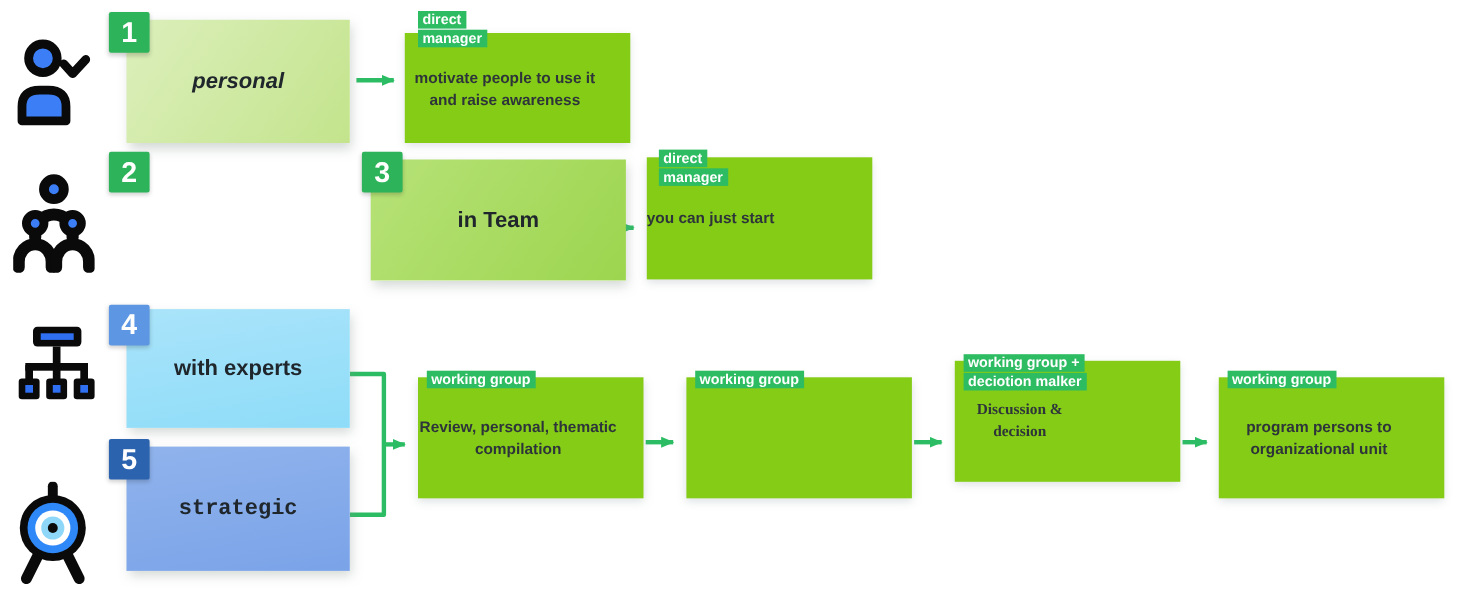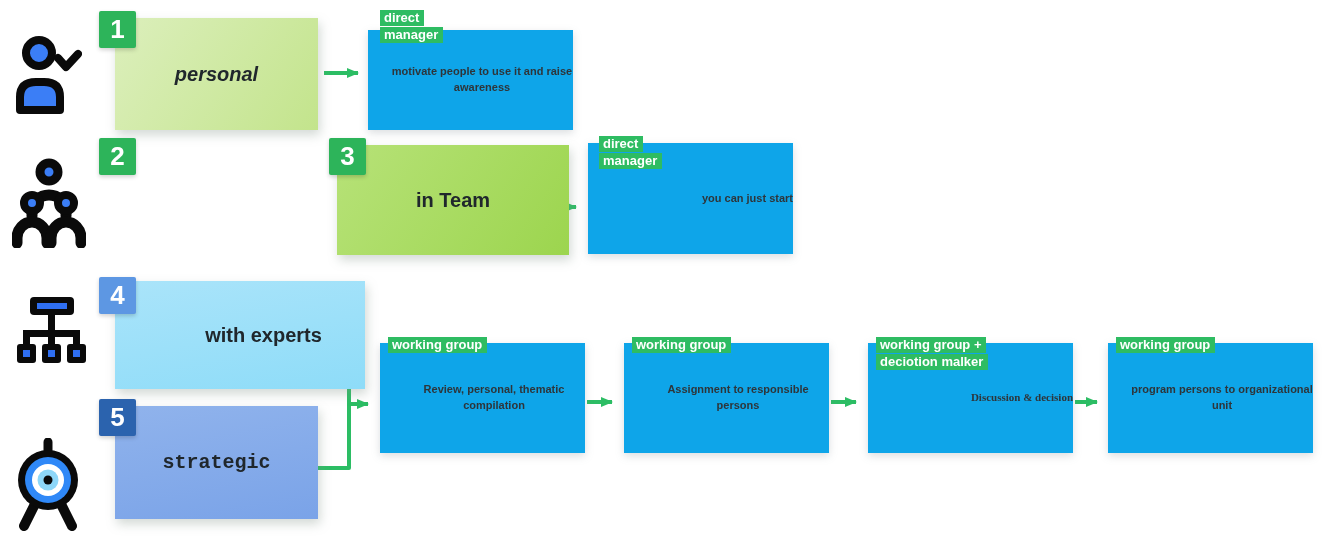--- a/index.html
+++ b/index.html
@@ -21,29 +21,29 @@
   .badge.darkblue { background:#2b63ae; }
 
   .box {
     position:absolute; z-index:2;
     display:flex; align-items:center; justify-content:center;
     font-size:20px; font-weight:bold; color:#20272c;
     box-shadow:2px 5px 10px rgba(130,145,135,.35);
   }
   .box.g1   { background:linear-gradient(125deg,#dcefbc,#c3e48c);font-style:italic; }
   .box.g2   { background:linear-gradient(125deg,#b7e278,#9cd54e); }
-  .box.cyan { background:linear-gradient(170deg,#aae4fa,#8edcf8);padding-left:47px; }
+  .box.cyan { background:linear-gradient(170deg,#aae4fa,#8edcf8); }
   .box.blue { background:linear-gradient(170deg,#90b3ec,#7aa3e8);font-family:Liberation Mono, monospace; }
 
   .note {
-    position:absolute; z-index:1; background:#0ea5e9;
-    display:flex; align-items:center; justify-content:flex-end; text-align:center;
+    position:absolute; z-index:1; background:#84cc16;
+    display:flex; align-items:center; justify-content:flex-start; text-align:center;
     box-shadow:0 3px 8px rgba(125,135,145,.28);
   }
-  .note-text { font-size:11px; font-weight:bold; color:#2e353a; line-height:1.45; max-width:182px; }
+  .note-text { font-size:14px; font-weight:bold; color:#2e353a; line-height:1.45; max-width:182px; }
   .note-text.narrow { max-width:118px;font-family:Liberation Serif, serif; }
 
   .tag {
     position:absolute; z-index:4; font-size:13px; font-weight:bold;
     line-height:17px; color:#ffffff; text-align:left;
   }
   .tag span {
     background:#2ebc62; padding:0 5px 1px 4px;
     -webkit-box-decoration-break:clone; box-decoration-break:clone;
   }
@@ -144,24 +144,23 @@
     <div class="note-text">you can just start</div>
   </div>
 
   <div class="note" style="left:380px;top:343px;width:205px;height:110px">
     <div class="tag w1" style="left:8px;top:-7px"><span>working group</span></div>
     <div class="note-text">Review, personal, thematic compilation</div>
   </div>
 
   <div class="note" style="left:624px;top:343px;width:205px;height:110px">
     <div class="tag w1" style="left:8px;top:-7px"><span>working group</span></div>
-    <div class="note-text">Assignment to responsible persons</div>
   </div>
 
-  <div class="note" style="left:868px;top:343px;width:205px;height:110px">
+  <div class="note" style="left:868px;top:328px;width:205px;height:110px">
     <div class="tag w3" style="left:8px;top:-7px"><span>working group + deciotion malker</span></div>
     <div class="note-text narrow">Discussion &amp; decision</div>
   </div>
 
   <div class="note" style="left:1108px;top:343px;width:205px;height:110px">
     <div class="tag w1" style="left:8px;top:-7px"><span>working group</span></div>
     <div class="note-text">program persons to organizational unit</div>
   </div>
 
 </div>

